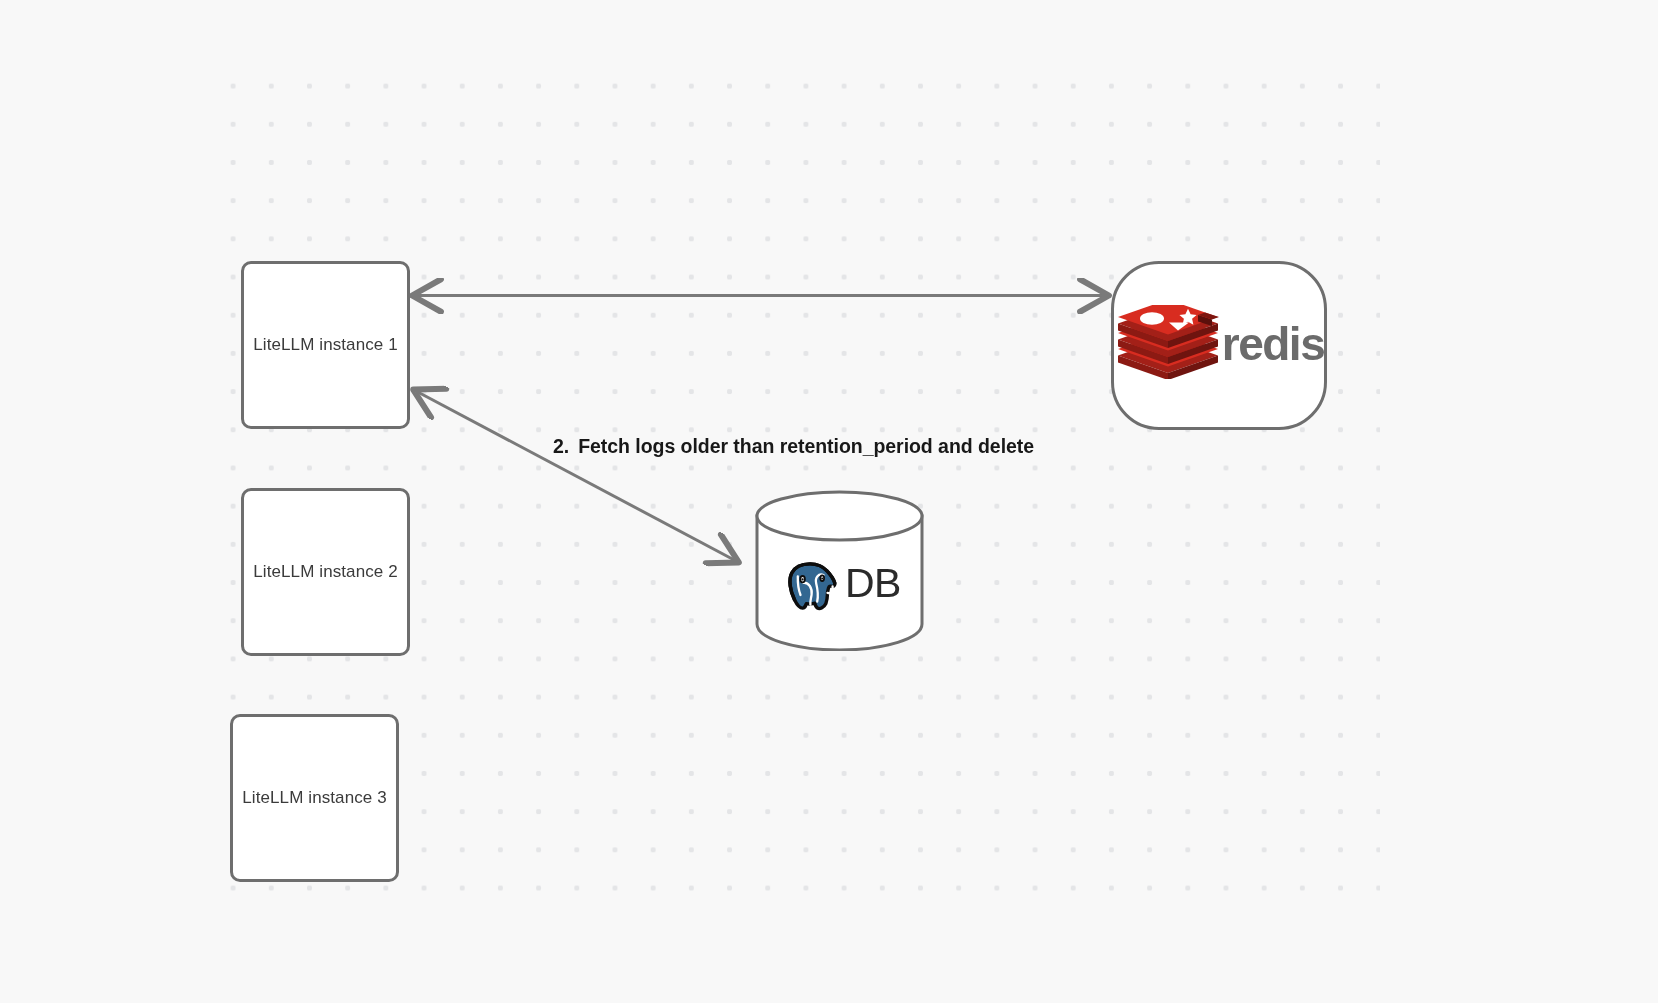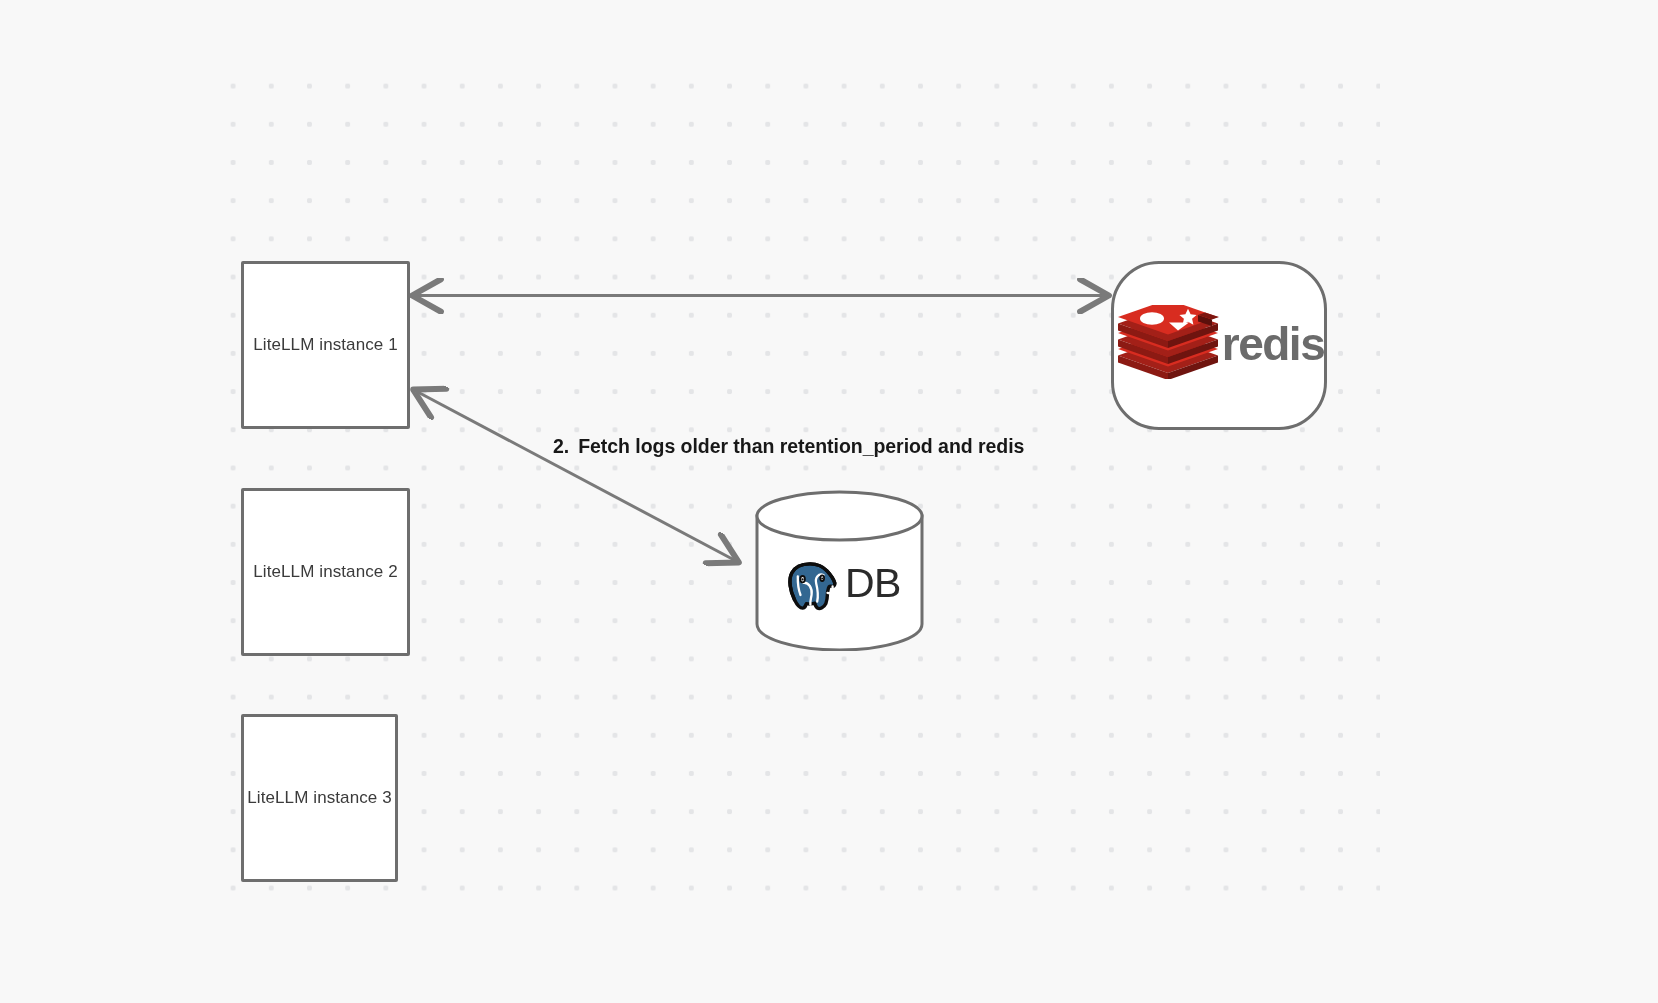--- a/index.html
+++ b/index.html
@@ -34,36 +34,36 @@
     left: 0; top: 0;
     width: 1658px;
     height: 1003px;
     pointer-events: none;
   }
   
   .node-box {
     position: absolute;
     background: #ffffff;
     border: 3px solid #6e6e6e;
-    border-radius: 2px;
+    border-radius: 10px;
     display: flex;
     align-items: center;
     justify-content: center;
   }
   .node-box .node-label {
     font-size: 17px;
     color: #3b3b3b;
     font-family: "Liberation Sans", sans-serif;
     letter-spacing: .1px;
     line-height: 1.2;
     text-align: center;
   }
   #box-litellm-1 { left: 241px; top: 261px; width: 169px; height: 168px; }
   #box-litellm-2 { left: 241px; top: 488px; width: 169px; height: 168px; }
-  #box-litellm-3 { left: 241px; top: 714px; width: 157px; height: 168px; }
+  #box-litellm-3 { left: 230px; top: 714px; width: 169px; height: 168px; }
 
   
   #node-redis {
     position: absolute;
     left: 1111px;
     top: 261px;
     width: 216px;
     height: 169px;
     background: #ffffff;
     border: 3px solid #6e6e6e;
@@ -225,16 +225,16 @@
           <circle cx="24.6" cy="30.4" r="1.1" fill="#0d0d0d"></circle>
           <circle cx="44.2" cy="29.4" r="1" fill="#0d0d0d"></circle>
         </svg>
       </span>
       <span class="db-word">DB</span>
     </div>
   </div>
 
 
   <div class="edge-label" id="label-step2">
-    <span class="num">2.</span><span>Fetch logs older than retention_period and redis</span>
+    <span class="num">2.</span><span>Fetch logs older than retention_period and delete</span>
   </div>
 
 </div>
 
 </body></html>

